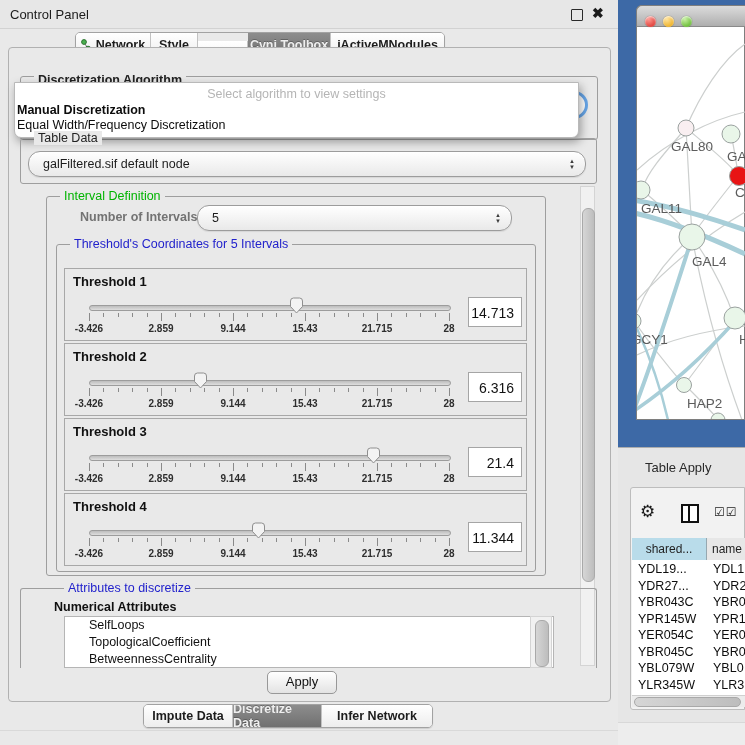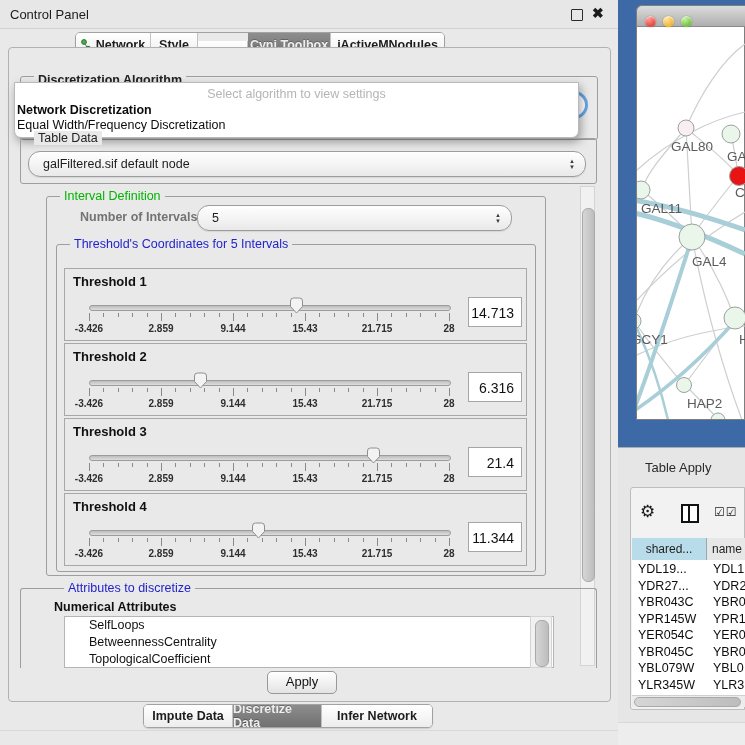--- a/index.html
+++ b/index.html
@@ -120,21 +120,21 @@
   </div>
 
 <div class="abs" id="content-border"></div>
 
 <div class="abs group" style="left:20px;top:76px;width:576px;height:62px;"></div>
 <div class="legend" style="left:26px;top:73px;font-weight:bold;color:#222;">Discretization Algorithm</div>
 <div class="abs" style="left:330px;top:91px;width:258px;height:28px;border-radius:15px;border:3px solid #67a5e7;background:#fff;box-sizing:border-box;"></div>
 
 <div class="abs" id="algo-popup">
   <div class="hint">Select algorithm to view settings</div>
-  <div class="opt" style="top:20px;font-weight:bold;">Network Discretization</div>
+  <div class="opt" style="top:20px;font-weight:bold;">Manual Discretization</div>
   <div class="opt" style="top:35px;">Equal Width/Frequency Discretization</div>
 </div>
 
 <div class="abs group" style="left:20px;top:138px;width:575px;height:44px;"></div>
 <div class="legend" style="left:26px;top:131px;color:#222;">Table Data</div>
 <div class="abs combo" style="left:28px;top:151px;width:556px;height:24px;">
   <span class="val">galFiltered.sif default node</span>
   <span class="arrows">▲<br>▼</span>
 </div>
 
@@ -312,22 +312,22 @@
         </svg></div>
       <div class="thr-value">11.344</div>
     </div>
   </div>
 
 <div class="abs group" style="left:20px;top:588px;width:575px;height:85px;border-bottom:none;border-radius:3px 3px 0 0;"></div>
 <div class="legend" style="left:56px;top:581px;color:#2222cc;">Attributes to discretize</div>
 <div class="abs" style="left:54px;top:600px;font-size:12.5px;font-weight:bold;color:#101010;">Numerical Attributes</div>
 <div class="abs" id="attr-list">
     <div class="item">SelfLoops</div>
+    <div class="item">TopologicalCoefficient</div>
     <div class="item">BetweennessCentrality</div>
-    <div class="item">TopologicalCoefficient</div>
   </div>
 <div class="abs vscroll-track" style="left:530px;top:616px;width:22px;height:52px;box-sizing:border-box;"></div>
 <div class="abs scroll-thumb" style="left:535px;top:620px;width:12px;height:45px;"></div>
 
 <div class="abs" style="left:9px;top:668px;width:599px;height:31px;background:#e9e9e9;"></div>
 <div class="abs" id="apply-btn">Apply</div>
 
 <div class="abs tabstrip" id="bottom-tabs">
     <div class="tab" style="width: 89px;">
       <span>Impute Data</span>

